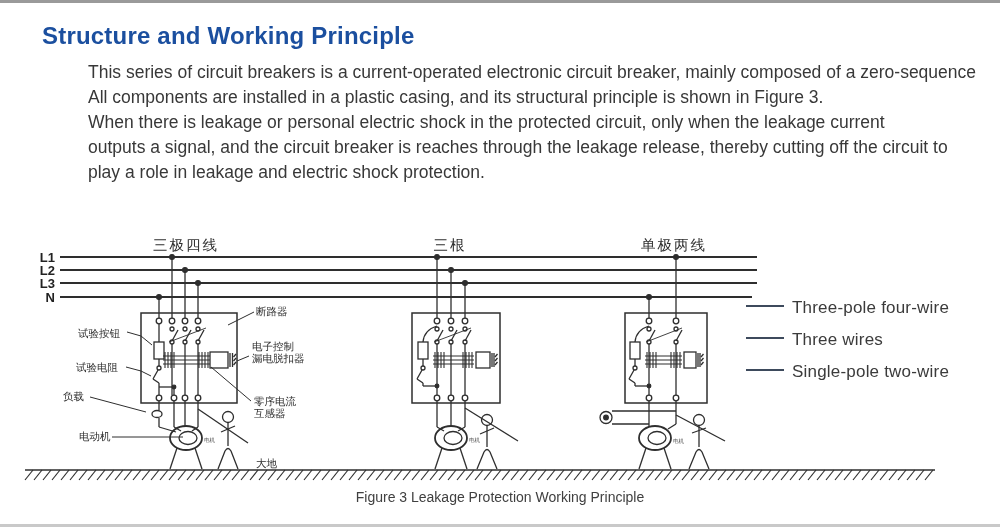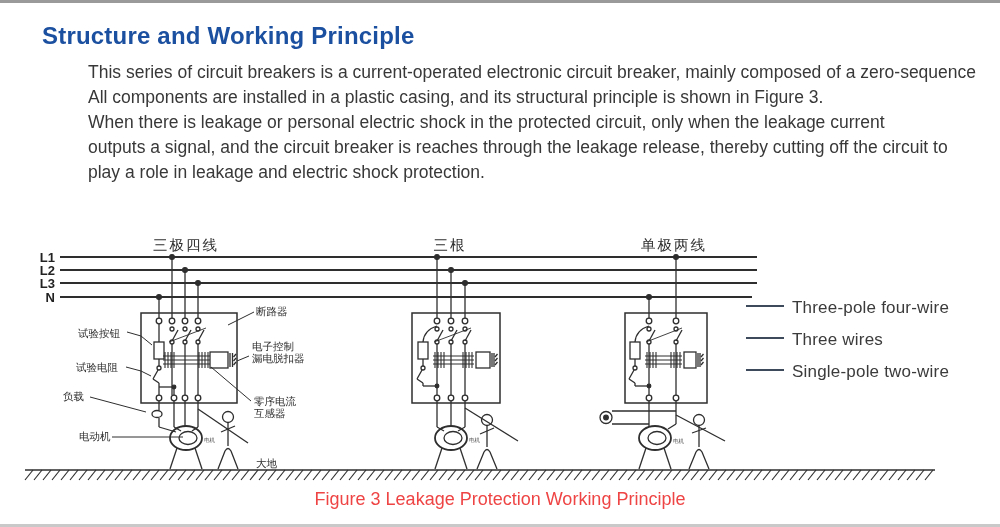--- a/index.html
+++ b/index.html
@@ -14,21 +14,21 @@
   .tl { font-size:17.5px; line-height:25px; color:#383838; white-space:nowrap; }
   .figure-wrap { position:absolute; left:0; top:235px; width:1000px; height:250px;text-align:center; }
   svg { display:block; }
   svg text { fill:#2e2e2e; }
   .cn { font-size:10.5px; }
   .cn-title { font-size:14.5px; letter-spacing:2px; }
   .bus-lbl { font-size:13px; font-weight:bold; fill:#222; }
   .legend-txt { font-size:17px; fill:#3b3b3b; letter-spacing:0.2px; }
   .tiny { font-size:5.5px; fill:#555; }
   .caption { position:absolute; left:0; top:489px; width:1000px; text-align:center;
-             font-size:18px; color:#ef4444; }
+             font-size:14px; color:#404040; }
 </style>
 </head>
 <body>
 
 <div class="page">
   <div class="edge-strip-top"></div>
 
   <h1 class="heading">Structure and Working Principle</h1>
 
   <div class="bodytext">

